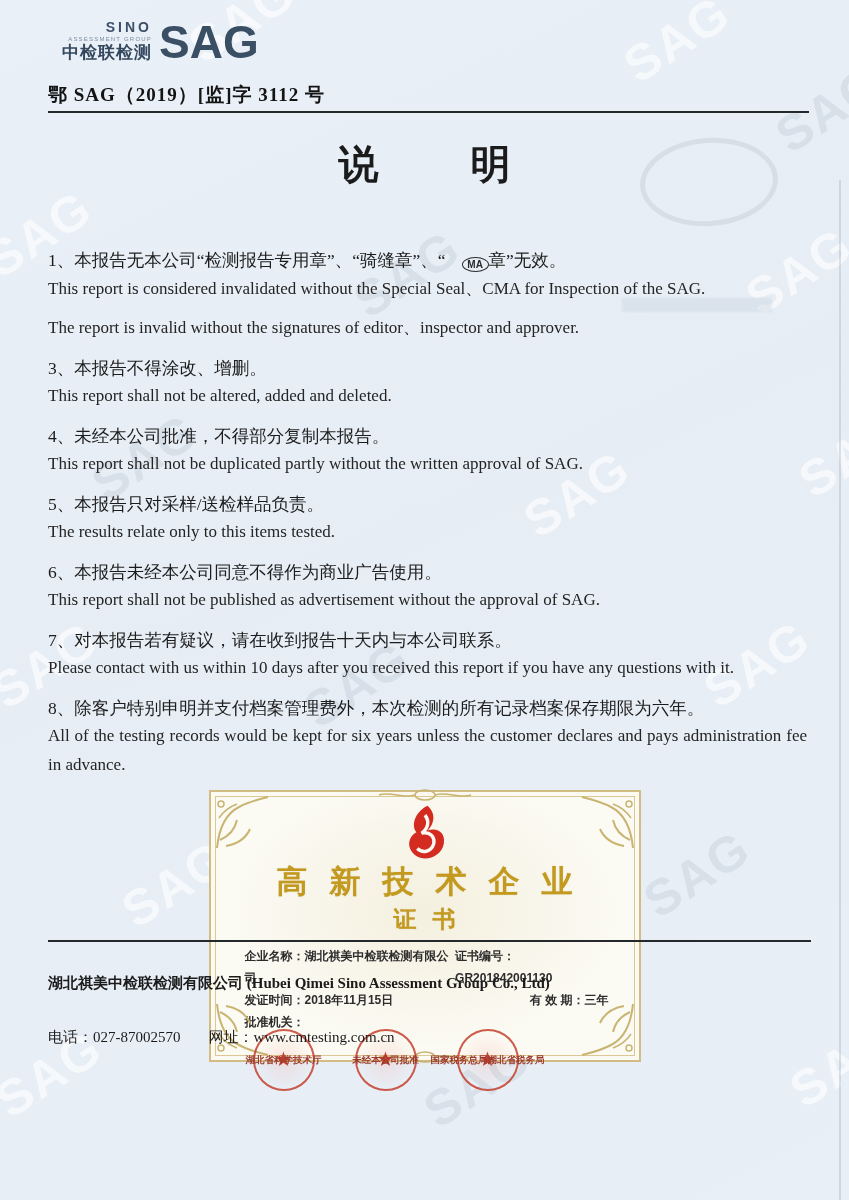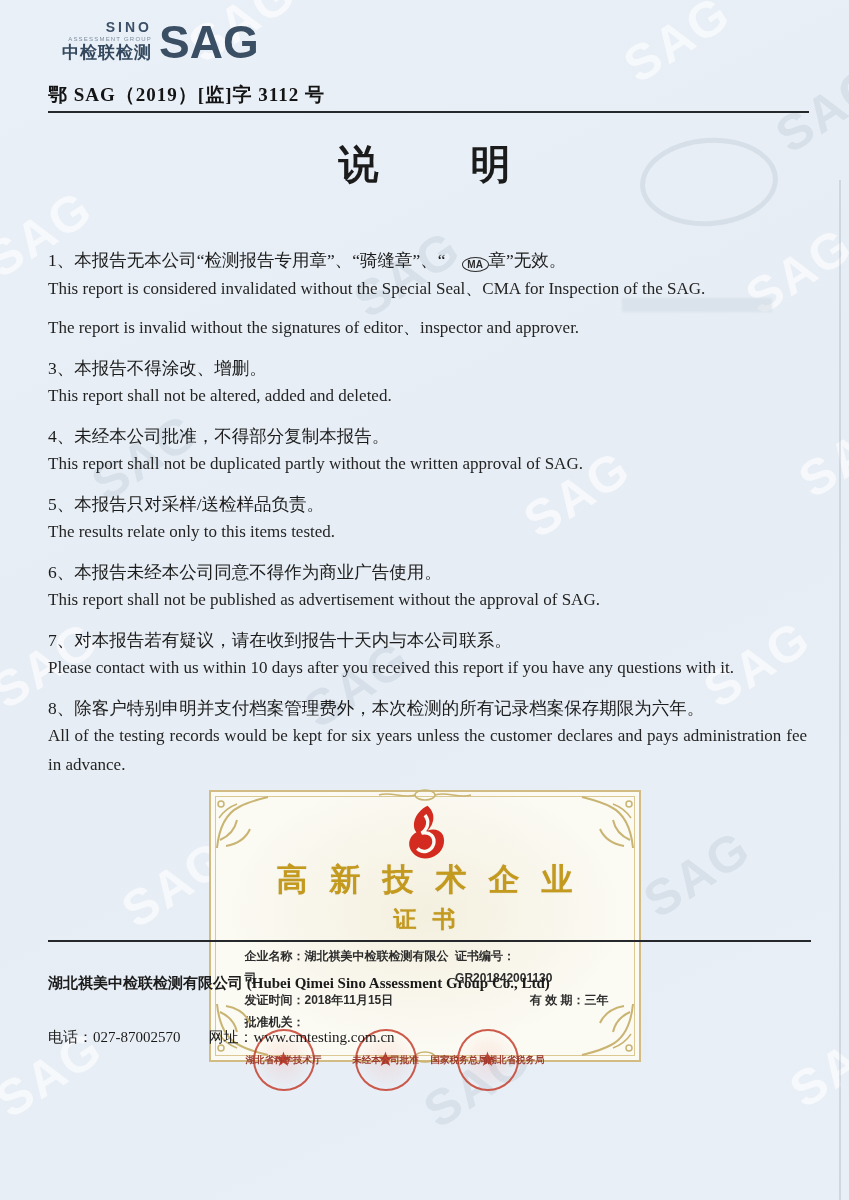--- a/index.html
+++ b/index.html
@@ -73,21 +73,21 @@
   .cert-corner{position:absolute;width:58px;height:58px;pointer-events:none;}
   .cc-tl{left:2px;top:2px;}
   .cc-tr{right:2px;top:2px;transform:scaleX(-1);}
   .cc-bl{left:2px;bottom:2px;transform:scaleY(-1);}
   .cc-br{right:2px;bottom:2px;transform:scale(-1,-1);}
   .cert-mid{position:absolute;left:50%;transform:translateX(-50%);width:96px;height:14px;pointer-events:none;}
   .cm-top{top:-4px;}
   .cm-bot{bottom:-4px;}
   .cert-flame{display:block;margin:12px auto 0 auto;width:56px;height:60px;}
   .cert-title{
-    text-align:center;font-family:Liberation Mono, monospace;
+    text-align:center;font-family:Liberation Sans, sans-serif;
     font-size:31px;font-weight:800;color:#c49a1e;
     letter-spacing:22px;padding-left:22px;line-height:36px;
     text-shadow:0 0 1px rgba(150,110,20,.4);
   }
   .cert-sub{
     text-align:center;font-family:"Liberation Sans",sans-serif;
     font-size:23px;font-weight:800;color:#c49a1e;
     letter-spacing:16px;padding-left:16px;margin-top:4px;
     text-shadow:0 0 1px rgba(150,110,20,.4);
   }

